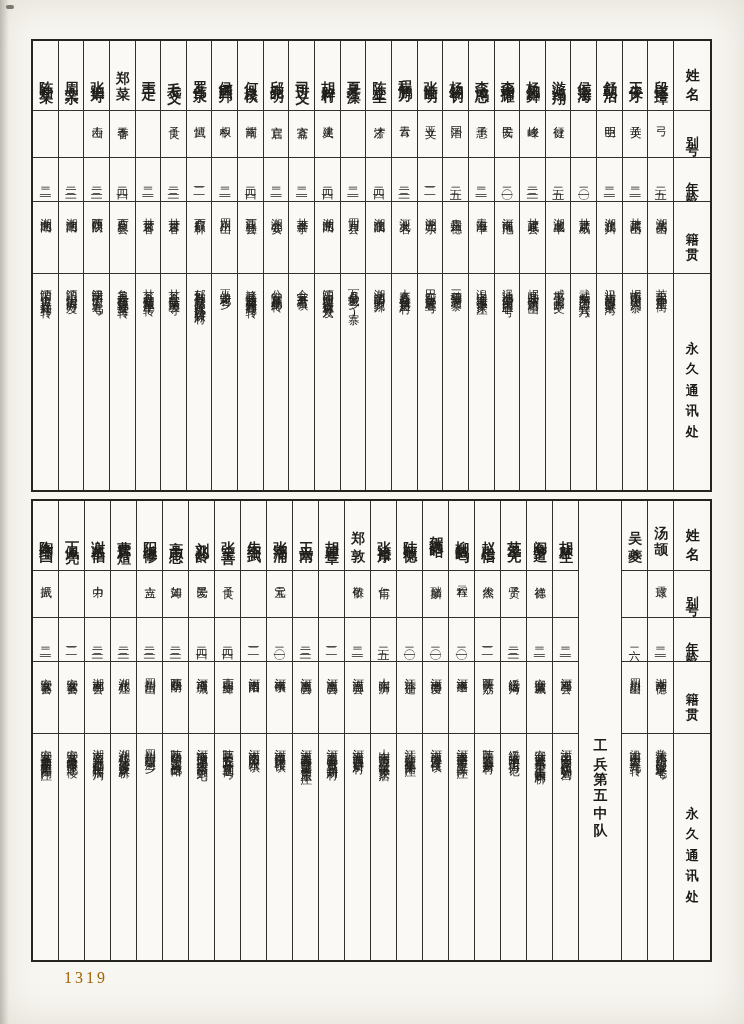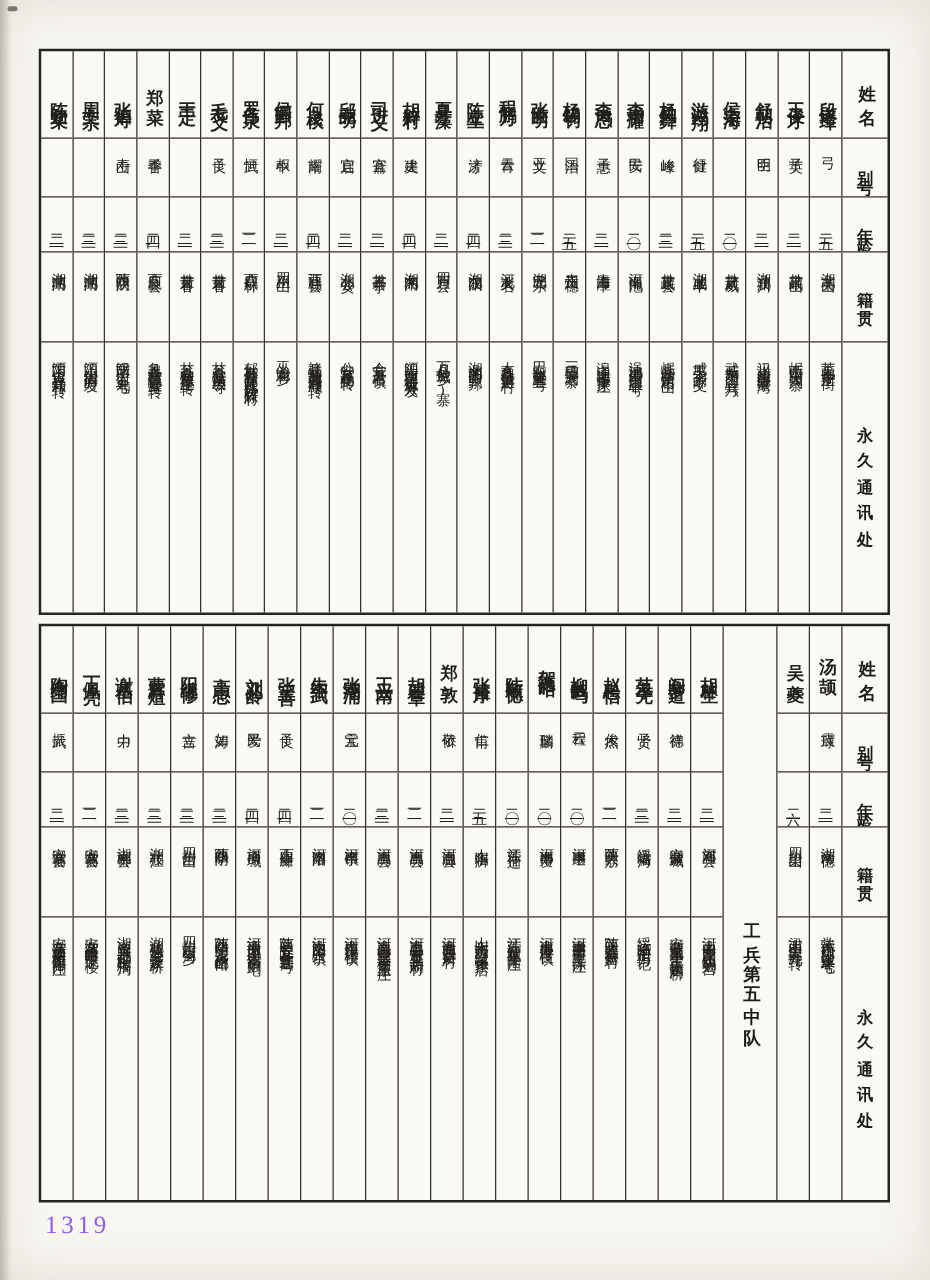--- a/index.html
+++ b/index.html
@@ -58,23 +58,23 @@
     display:flex;align-items:center;justify-content:center;
     padding-top:95px;box-sizing:border-box;
     font-size:14px;font-weight:700;letter-spacing:17px;color:#1c1a15;
   }
   .nm{letter-spacing:inherit;}
   .nm-note{
     text-combine-upright:all;font-size:7.5px;letter-spacing:0;
     color:#3a362e;margin-top:1px;font-weight:400;
   }
   .page-num{
-    position:absolute;left:36px;top:969px;
+    position:absolute;left:64px;top:969px;
     font-family:"Liberation Serif", serif;
-    font-size:20px;letter-spacing:3px;color:#8b5cf6;
+    font-size:16px;letter-spacing:3px;color:#a16207;
   }
 </style>
 </head>
 <body>
 
 <div class="page">
   <div class="edge-shadow"></div>
   <div class="corner-speck"></div>
 
   <div class="tbl tbl-top" id="tbl-top">

